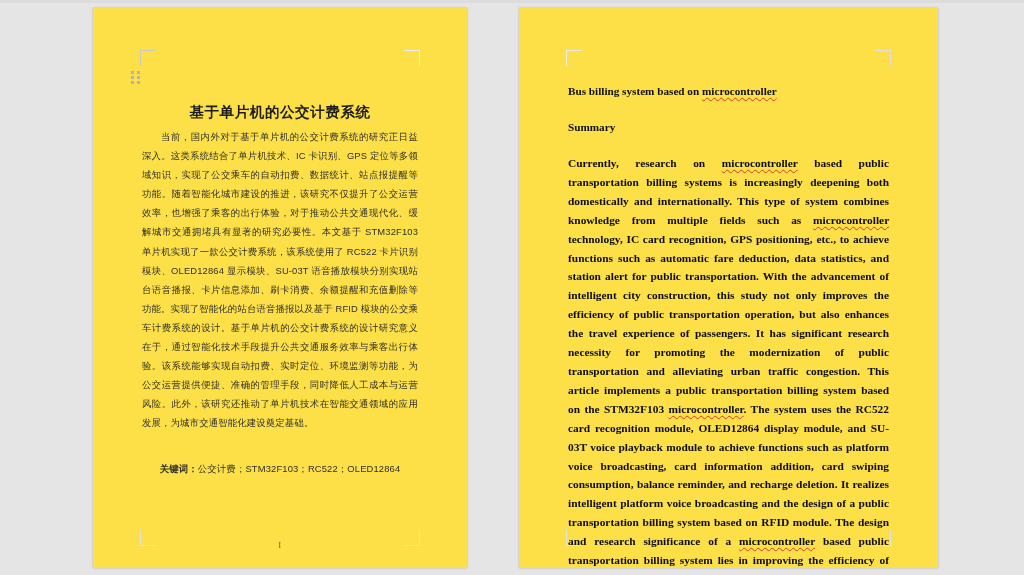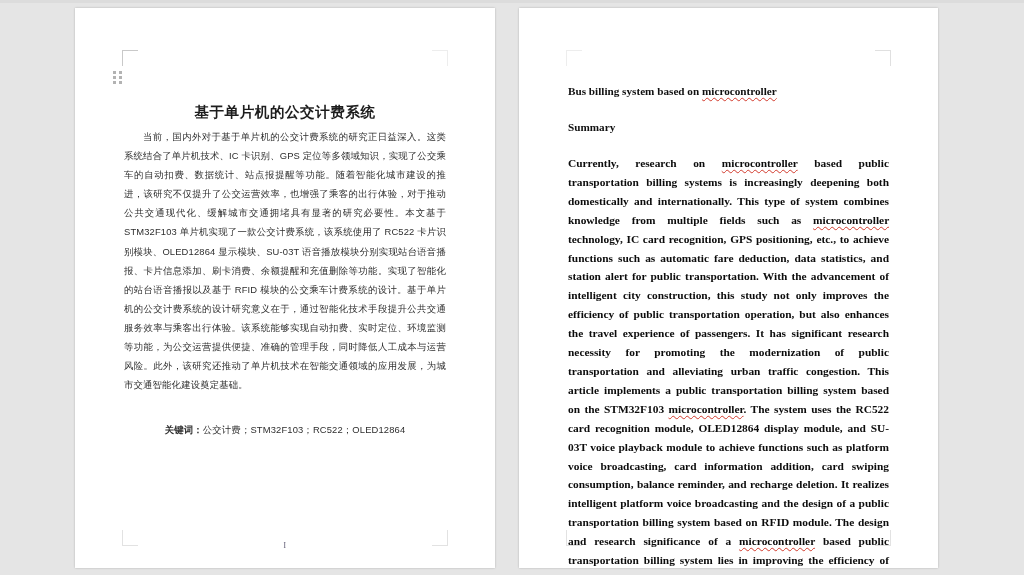--- a/index.html
+++ b/index.html
@@ -26,26 +26,26 @@
     position: absolute;
     top: 0; left: 0;
     width: 1024px;
     height: 3px;
     background: #dcdcdc;
   }
 
   .page {
     position: absolute;
     top: 8px;
-    background: #ffffff;
+    background: #fde047;
     box-shadow: 0 0 2px rgba(0,0,0,0.22);
   }
   .page-left {
-    left: 75px;
-    width: 420px;
+    left: 93px;
+    width: 374px;
     height: 560px;
   }
   .page-right {
     left: 519px;
     width: 419px;
     height: 560px;
   }
 
   
   .corner {

